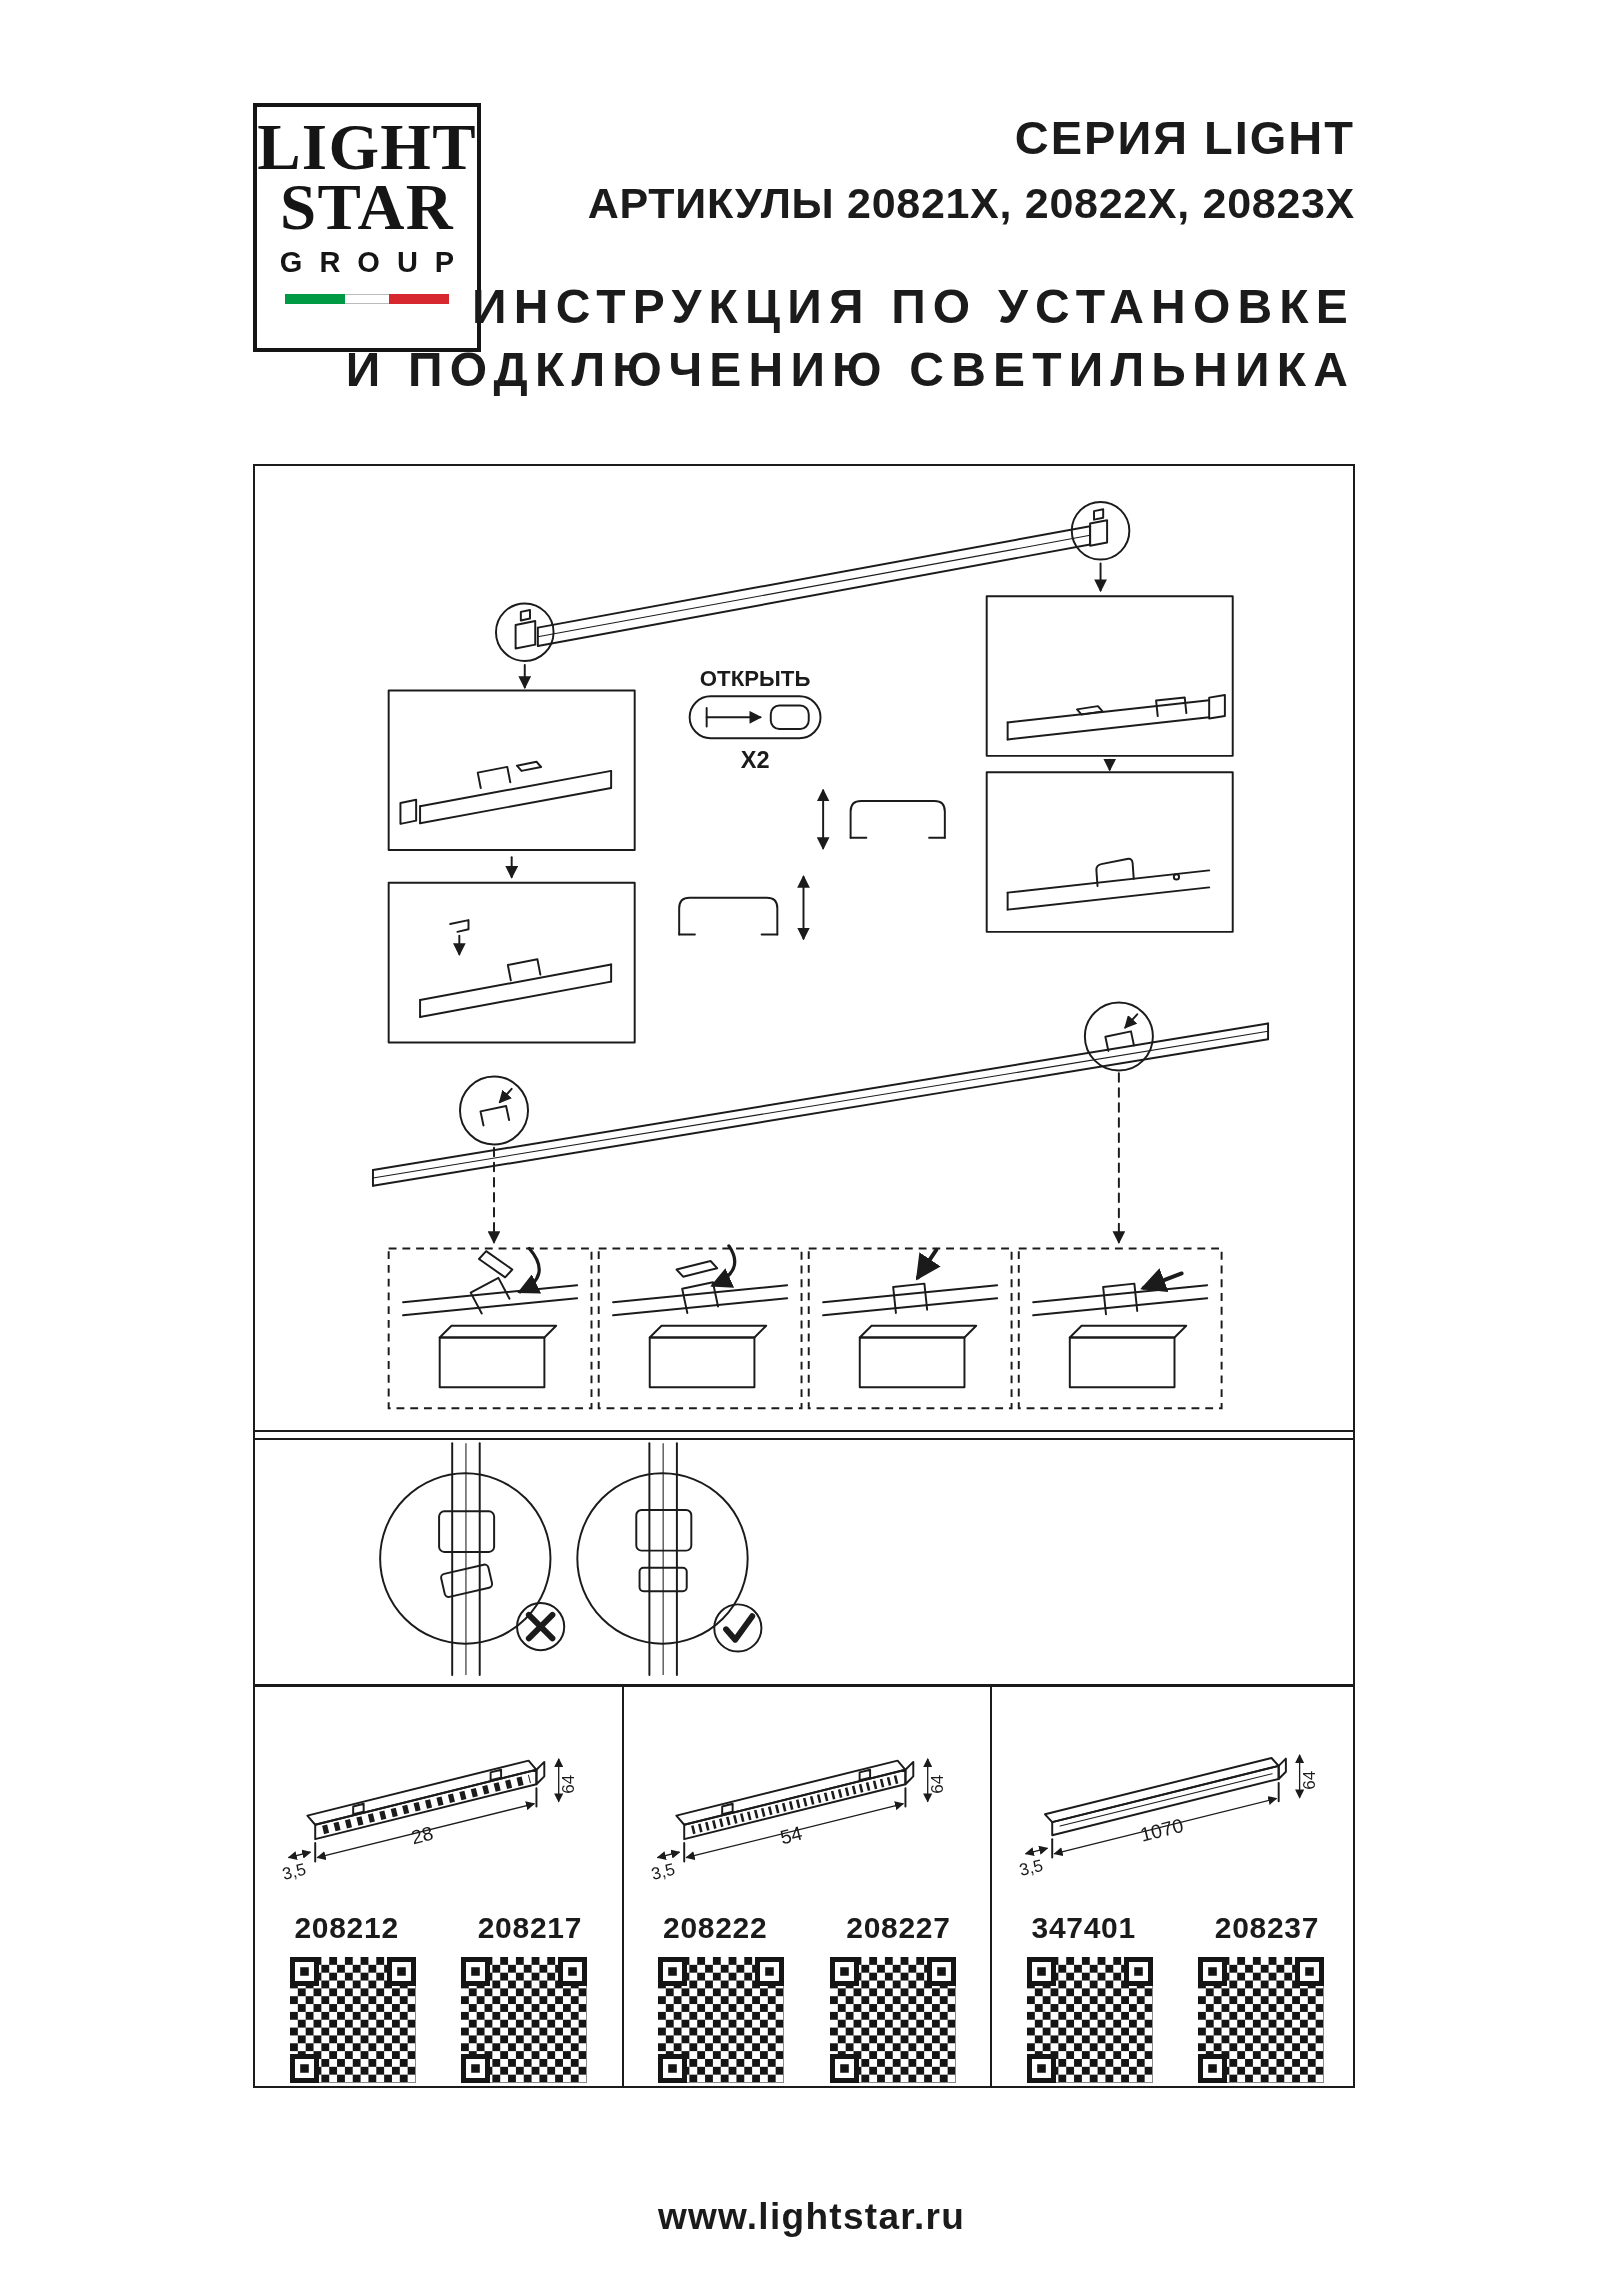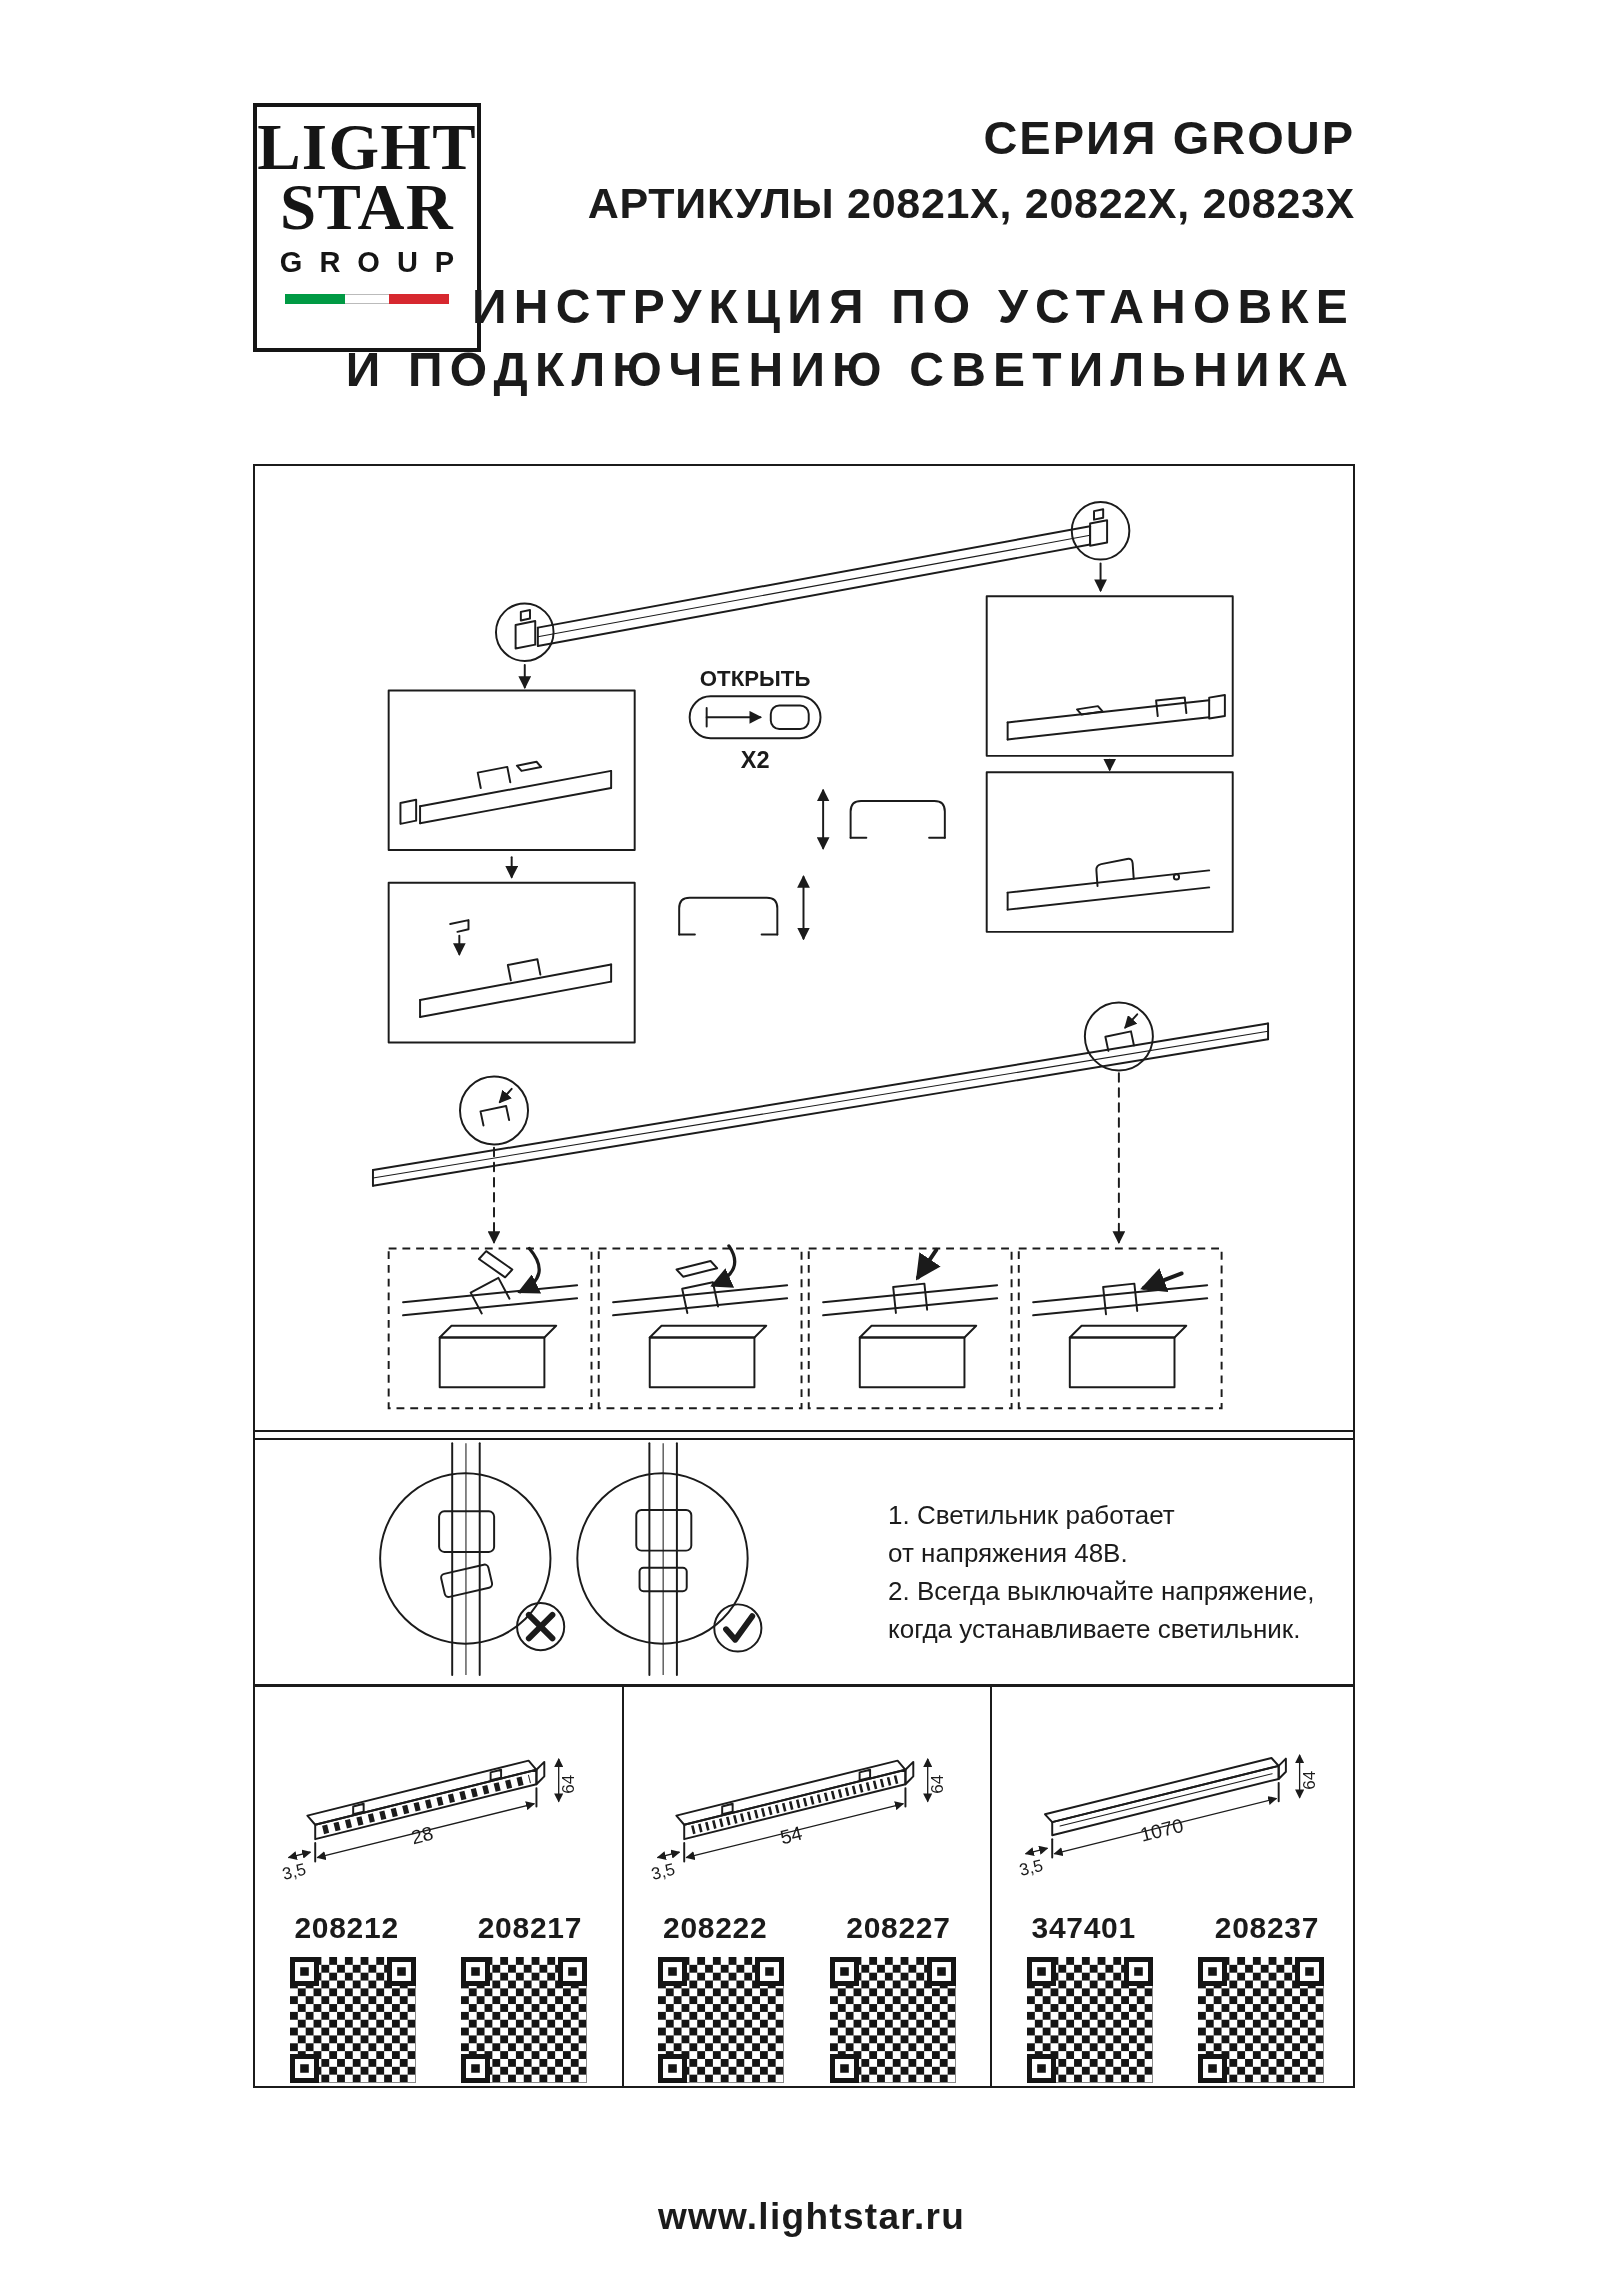--- a/index.html
+++ b/index.html
@@ -80,21 +80,21 @@
     <div class="logo-word">STAR</div>
     <div class="logo-group">GROUP</div>
     <div class="logo-flag">
       <span class="flag-green" style="background:#009a44"></span>
       <span class="flag-white" style="background:#ffffff"></span>
       <span class="flag-red" style="background:#d7282f"></span>
     </div>
   </div>
 
   <div class="header-top">
-    <div class="header-series">СЕРИЯ GROUP</div>
+    <div class="header-series">СЕРИЯ LIGHT</div>
     <div class="header-articles">АРТИКУЛЫ 20821X, 20822X, 20823X</div>
   </div>
   <div class="header-title">
     <div>ИНСТРУКЦИЯ ПО УСТАНОВКЕ</div>
     <div>И ПОДКЛЮЧЕНИЮ СВЕТИЛЬНИКА</div>
   </div>
 
   <div class="box-main">
     <svg viewBox="0 0 1676 1484" width="1097" height="971">
       <defs>
@@ -288,26 +288,20 @@
         <line class="ln" x1="644" y1="16" x2="644" y2="370"></line>
         <line class="thin" x1="623" y1="16" x2="623" y2="370"></line>
         <rect class="ln" x="582" y="118" width="84" height="62" rx="8"></rect>
         <rect class="ln" x="587" y="206" width="72" height="36" rx="6"></rect>
         <g>
           <circle class="ln" cx="737" cy="298" r="36" fill="#fff"></circle>
           <path d="M719,300 l14,16 l26,-36" stroke="#1b1b1b" stroke-width="9" fill="none" stroke-linecap="round" stroke-linejoin="round"></path>
         </g>
       </g>
     </svg>
-    <div class="notes-text">
-      <div>1. Светильник работает</div>
-      <div>от напряжения 48В.</div>
-      <div>2. Всегда выключайте напряжение,</div>
-      <div>когда устанавливаете светильник.</div>
-    </div>
   </div>
 
   <div class="box-products">
 
     <div class="panel">
       <svg class="panel-figure" viewBox="0 0 560 330">
         <defs>
           <marker id="p1-ah" viewBox="0 0 10 10" refX="8.5" refY="5" markerWidth="7" markerHeight="7" orient="auto-start-reverse">
             <path d="M0,0 L10,5 L0,10 z" fill="#1b1b1b"></path>
           </marker>

